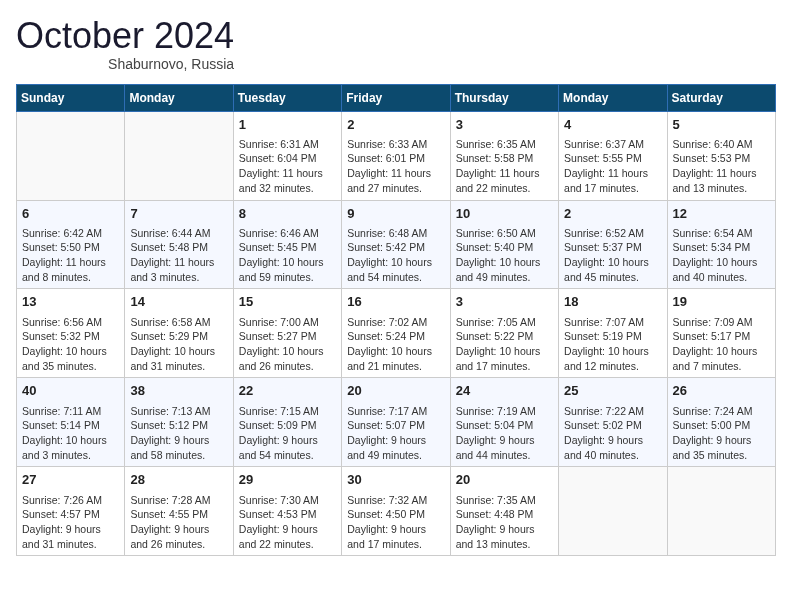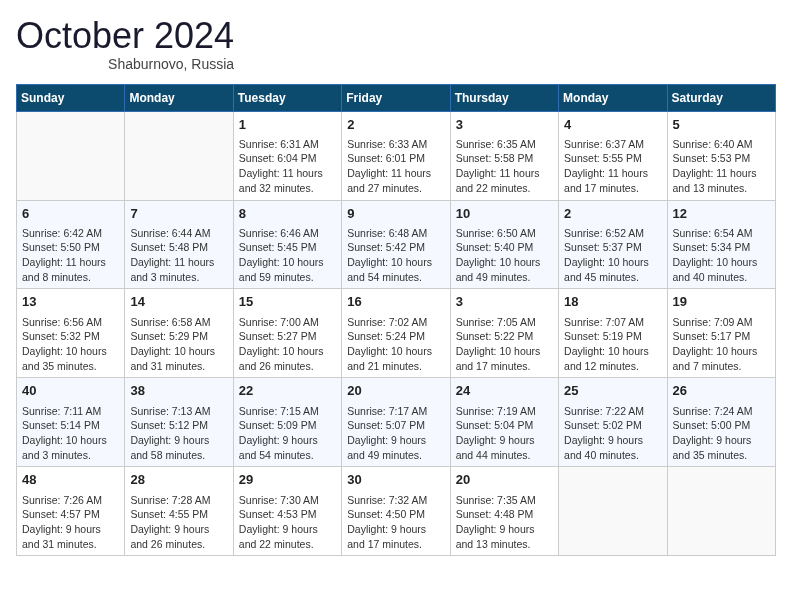--- a/index.html
+++ b/index.html
@@ -213,21 +213,21 @@
           <span class="day-num">25</span>
           <div class="cell-content">Sunrise: 7:22 AM<br>Sunset: 5:02 PM<br>Daylight: 9 hours and 40 minutes.</div>
         </td>
         <td>
           <span class="day-num">26</span>
           <div class="cell-content">Sunrise: 7:24 AM<br>Sunset: 5:00 PM<br>Daylight: 9 hours and 35 minutes.</div>
         </td>
       </tr>
       <tr>
         <td>
-          <span class="day-num">48</span>
+          <span class="day-num">27</span>
           <div class="cell-content">Sunrise: 7:26 AM<br>Sunset: 4:57 PM<br>Daylight: 9 hours and 31 minutes.</div>
         </td>
         <td>
           <span class="day-num">28</span>
           <div class="cell-content">Sunrise: 7:28 AM<br>Sunset: 4:55 PM<br>Daylight: 9 hours and 26 minutes.</div>
         </td>
         <td>
           <span class="day-num">29</span>
           <div class="cell-content">Sunrise: 7:30 AM<br>Sunset: 4:53 PM<br>Daylight: 9 hours and 22 minutes.</div>
         </td>

